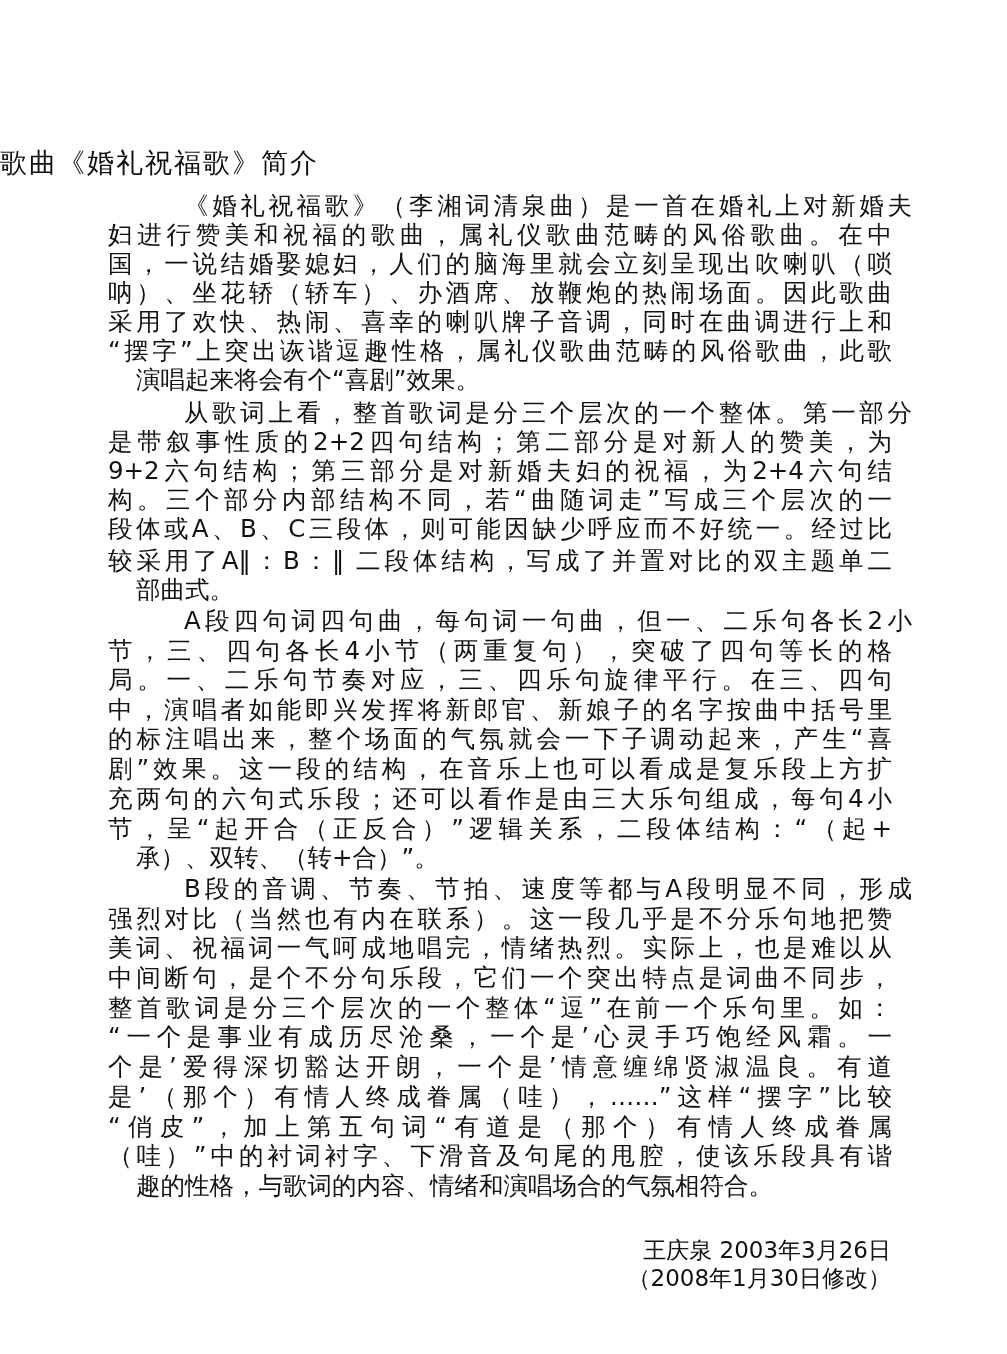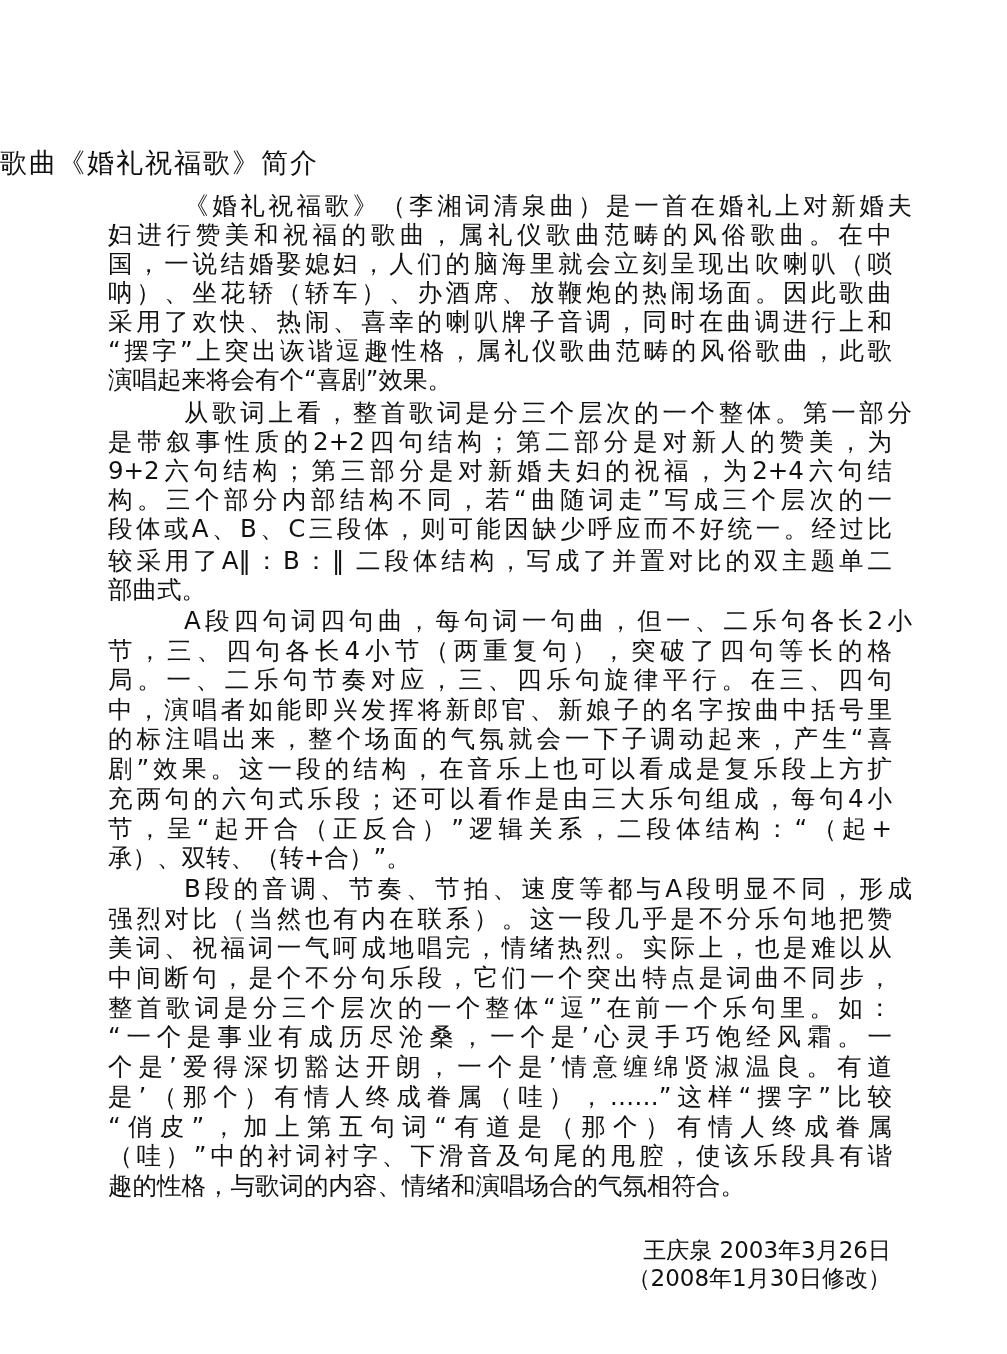--- a/index.html
+++ b/index.html
@@ -2,21 +2,21 @@
 <html><head>
 <meta charset="utf-8">
 <style>
   html,body{margin:0;padding:0;background:#ffffff;}
   body{width:1007px;height:1354px;position:relative;overflow:hidden;
        font-family:"DejaVu Sans","Liberation Sans",sans-serif;color:#111;}
   .title{position:absolute;left:0;width:1007px;top:124px;text-align:left;
          font-size:27px;line-height:42px;letter-spacing:2px;font-weight:normal;}
   .line{position:absolute;left:108px;width:784px;font-size:24.5px;line-height:29px;
         white-space:nowrap;text-align:justify;text-align-last:justify;letter-spacing:0;}
-  .line.last{text-align-last:left;}
+  .line.last{text-align-last:left;margin-left:28px;}
   .line.indent{left:164px;width:728px;margin-left:20px;}
   .sig{position:absolute;right:116px;font-size:23px;line-height:28px;white-space:nowrap;text-align:center;}
 </style>
 </head>
 <body>
 
 <div>
   <h1 class="title">歌曲《婚礼祝福歌》简介</h1>
 
   <div>

